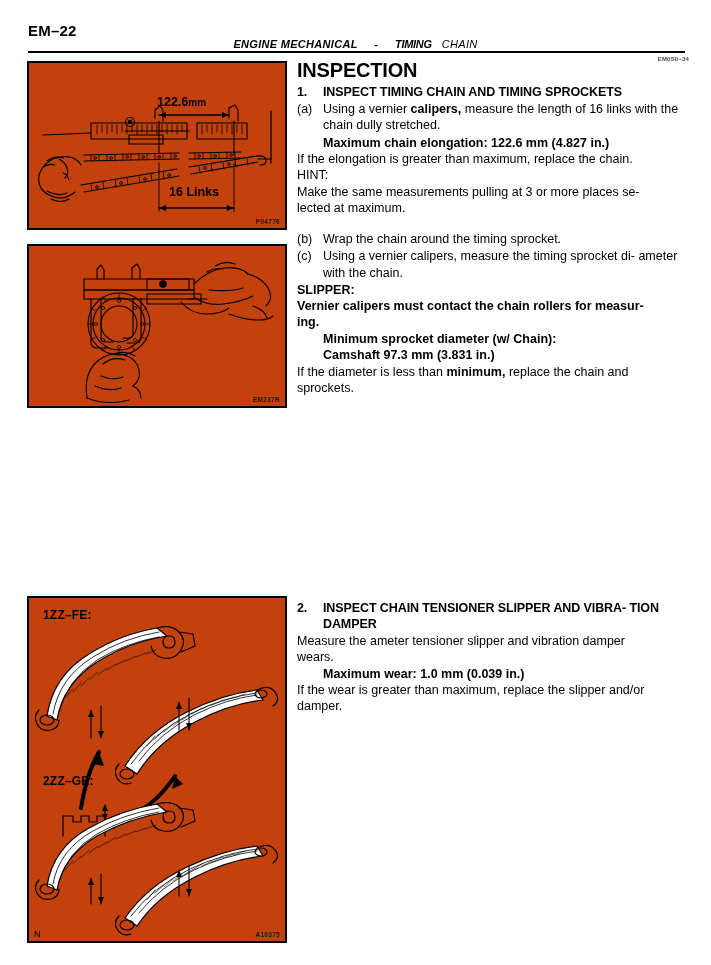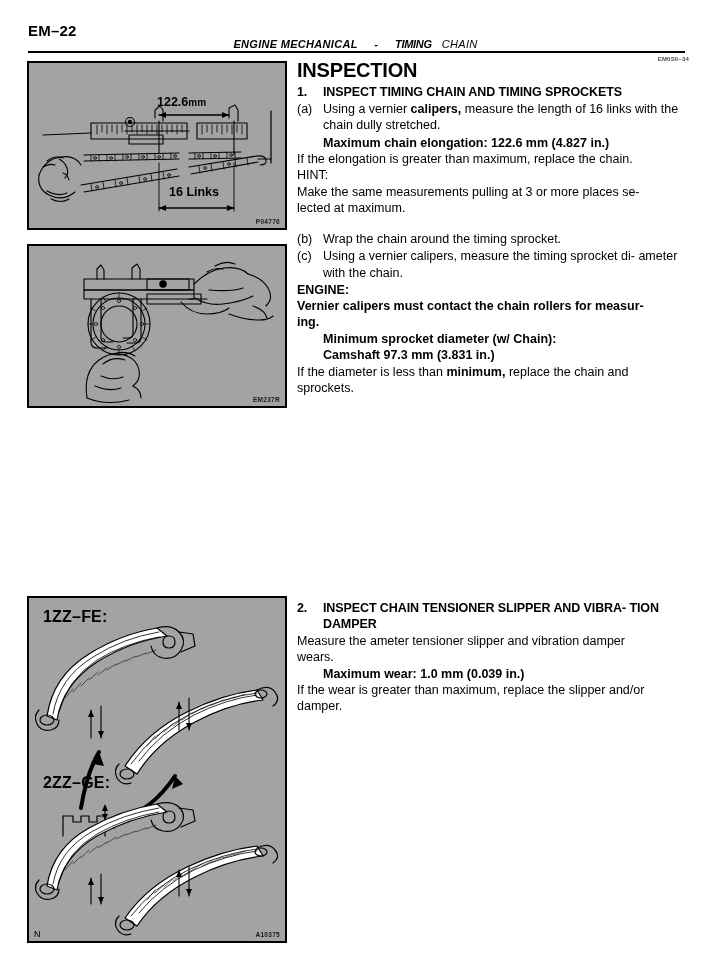--- a/index.html
+++ b/index.html
@@ -61,39 +61,39 @@
     font-size: 6px;
     font-weight: bold;
     color: #4a4a4a;
     letter-spacing: 0.2px;
   }
 
   
   .figure-box {
     position: absolute;
     border: 2px solid #000000;
-    background: #a3a3a3;
+    background: #c2410c;
     overflow: hidden;
   }
   #figure-1 { left: 27px; top: 61px;  width: 256px; height: 165px; }
   #figure-2 { left: 27px; top: 244px; width: 256px; height: 160px; }
   #figure-3 { left: 27px; top: 596px; width: 256px; height: 343px; }
 
   .fig-code {
     position: absolute;
     right: 5px;
     bottom: 3px;
     font-size: 6.5px;
     font-weight: bold;
     color: #1a1a1a;
     letter-spacing: 0.3px;
   }
   .fig-variant-label {
     position: absolute;
-    font-size: 16px;
+    font-size: 12px;
     font-weight: bold;
     letter-spacing: 0.2px;
   }
   .fig-corner-mark {
     position: absolute;
     left: 5px;
     bottom: 2px;
     font-size: 9px;
     font-weight: normal;
   }
@@ -582,21 +582,21 @@
   </div>
 
   <div class="sub-step">
     <span class="tag">(c)</span>
     <span class="txt">
       <span>Using a vernier calipers, measure the timing sprocket di-</span>
       <span>ameter with the chain.</span>
     </span>
   </div>
 
-  <div class="notice-head">ENGINE:</div>
+  <div class="notice-head">SLIPPER:</div>
   <div class="notice-body">
     <span>Vernier calipers must contact the chain rollers for </span><span>measur-</span>
   </div>
   <div class="notice-body">ing.</div>
 
   <div class="spec-line">Minimum sprocket diameter (w/ Chain):</div>
   <div class="spec-line">Camshaft 97.3 mm (3.831 in.)</div>
 
   <div class="body-line justify">
     <span>If the diameter is less than </span><span class="strong-inline">minimum,</span><span> replace the chain and</span>

